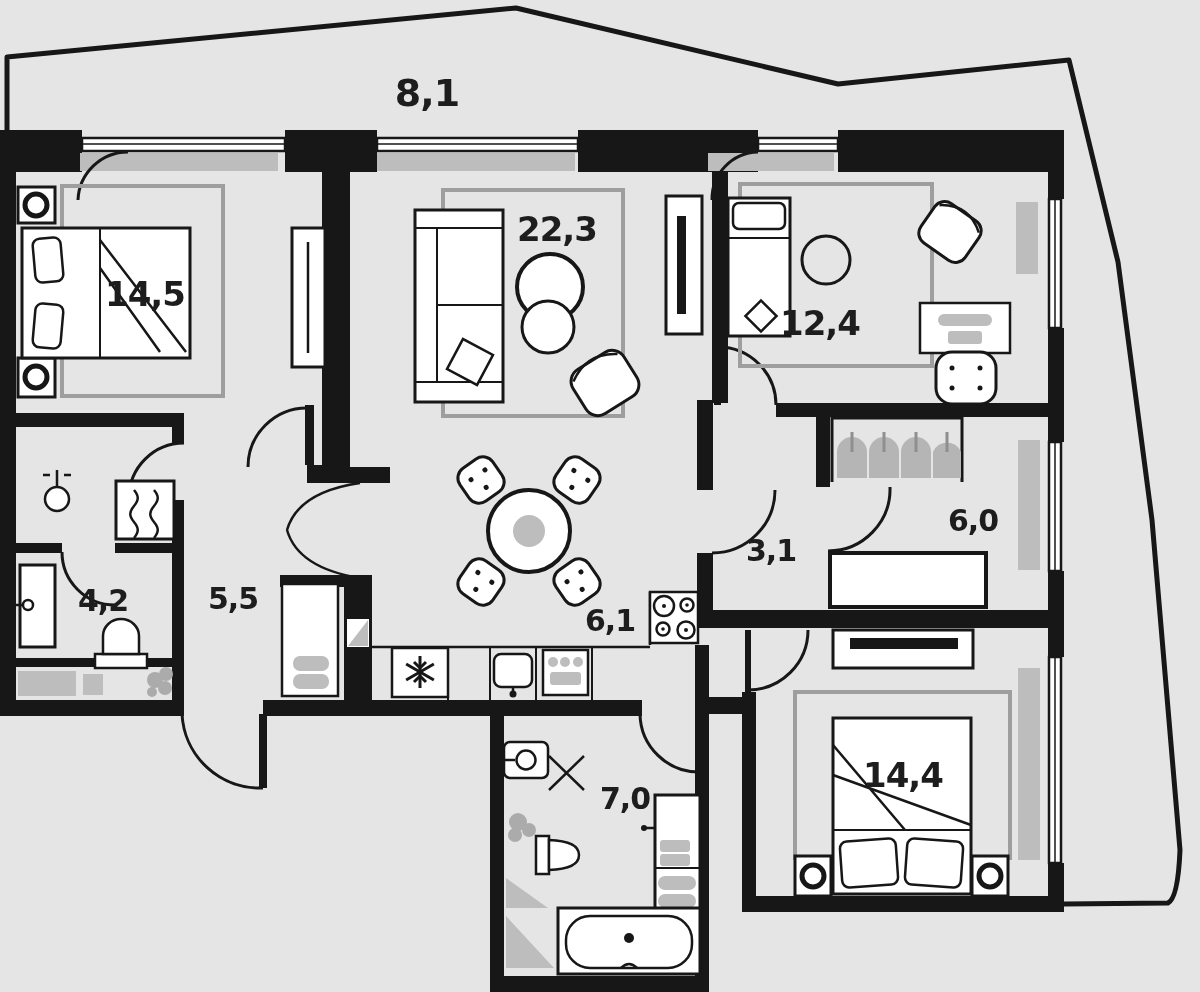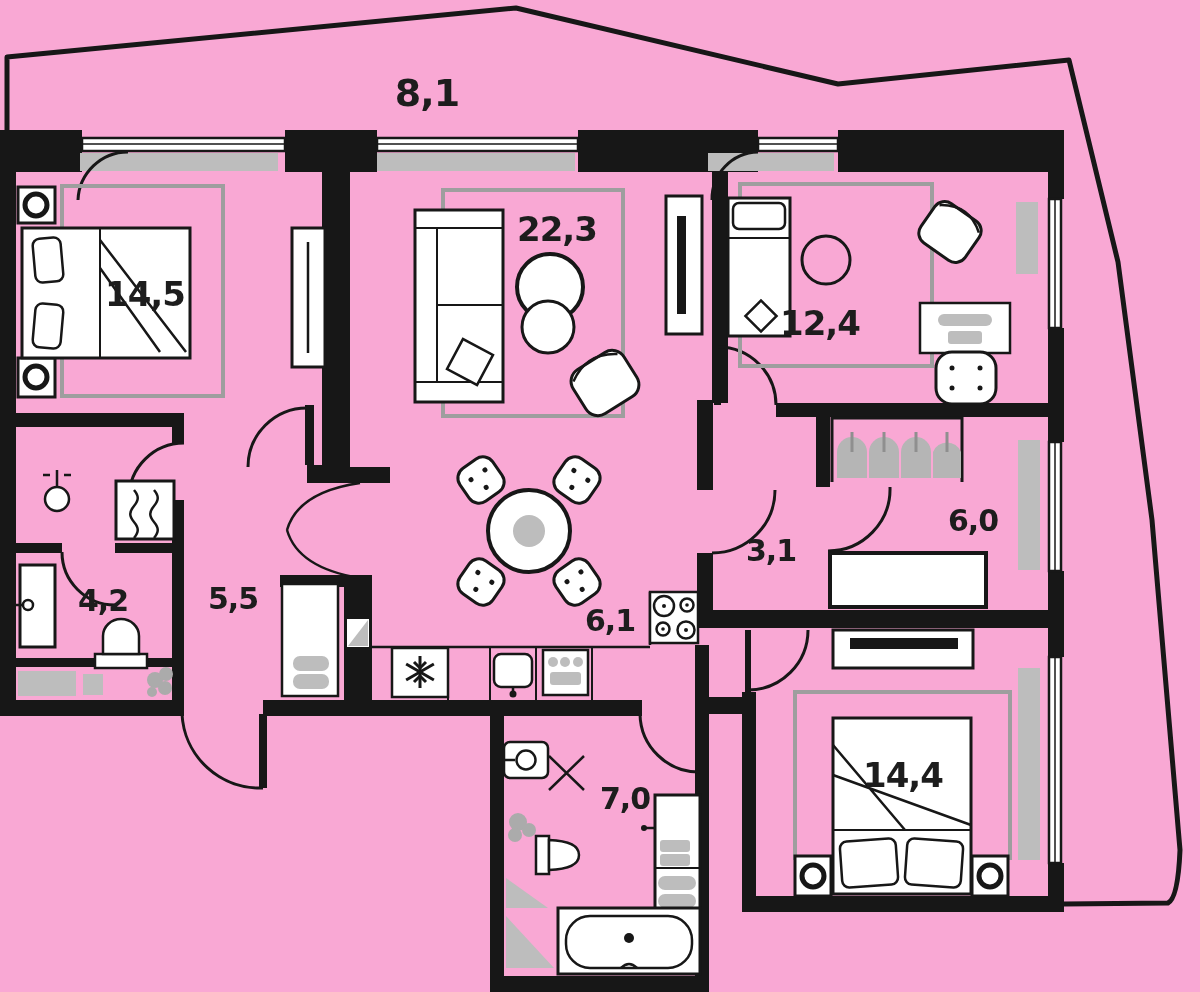--- a/index.html
+++ b/index.html
@@ -1,16 +1,16 @@
 <!DOCTYPE html>
 <html><head>
 <meta charset="utf-8">
 <style>
   html,body{margin:0;padding:0;background:#ffffff;}
-  .stage{width:1200px;height:992px;position:relative;background:#f9a8d4;}
+  .stage{width:1200px;height:992px;position:relative;background:#e5e5e5;}
   svg{display:block;}
   .lbl{font-family:"DejaVu Sans",sans-serif;font-weight:700;font-size:34px;fill:#1d1d1d;letter-spacing:-1px;}
   .lbl-sm{font-size:30px;}
   .lbl-lg{font-size:38px;}
   .wall{fill:#171717;stroke:none;}
   .ln{stroke:#171717;fill:none;}
   .furn{stroke:#171717;fill:#ffffff;}
   .gray{fill:#bdbdbd;stroke:none;}
   .rug{stroke:#9e9e9e;fill:none;}
 </style>

